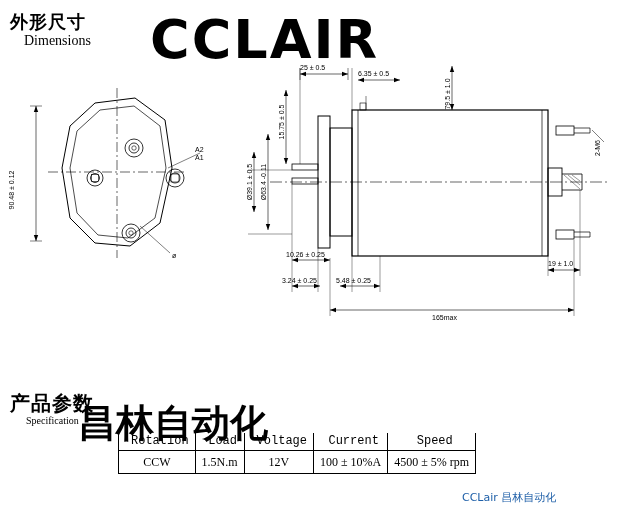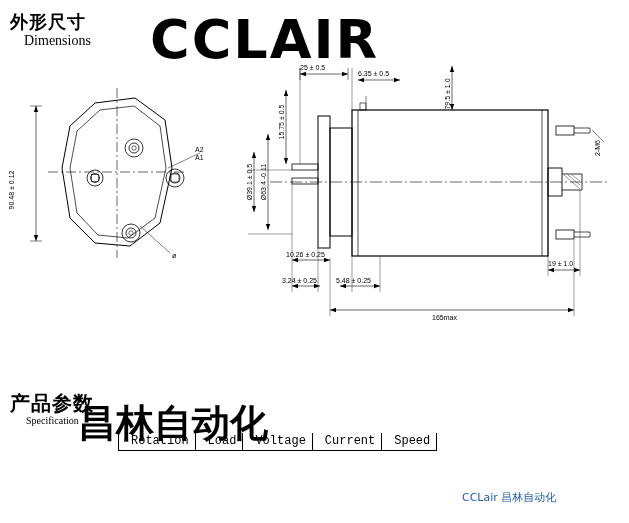--- a/index.html
+++ b/index.html
@@ -284,16 +284,23 @@
 
 <table class="abs" id="spec-table">
   <tbody>
   <tr class="head-en">
     <td>Rotation</td>
     <td>Load</td>
     <td>Voltage</td>
     <td>Current</td>
     <td>Speed</td>
   </tr>
+  <tr class="values">
+    <td>CCW</td>
+    <td>1.5N.m</td>
+    <td>12V</td>
+    <td>100 ± 10%A</td>
+    <td>4500 ± 5% rpm</td>
+  </tr>
 </tbody>
   </table>
 
 <div class="abs" id="wm-credit">CCLair 昌林自动化</div>
 
 </body></html>

